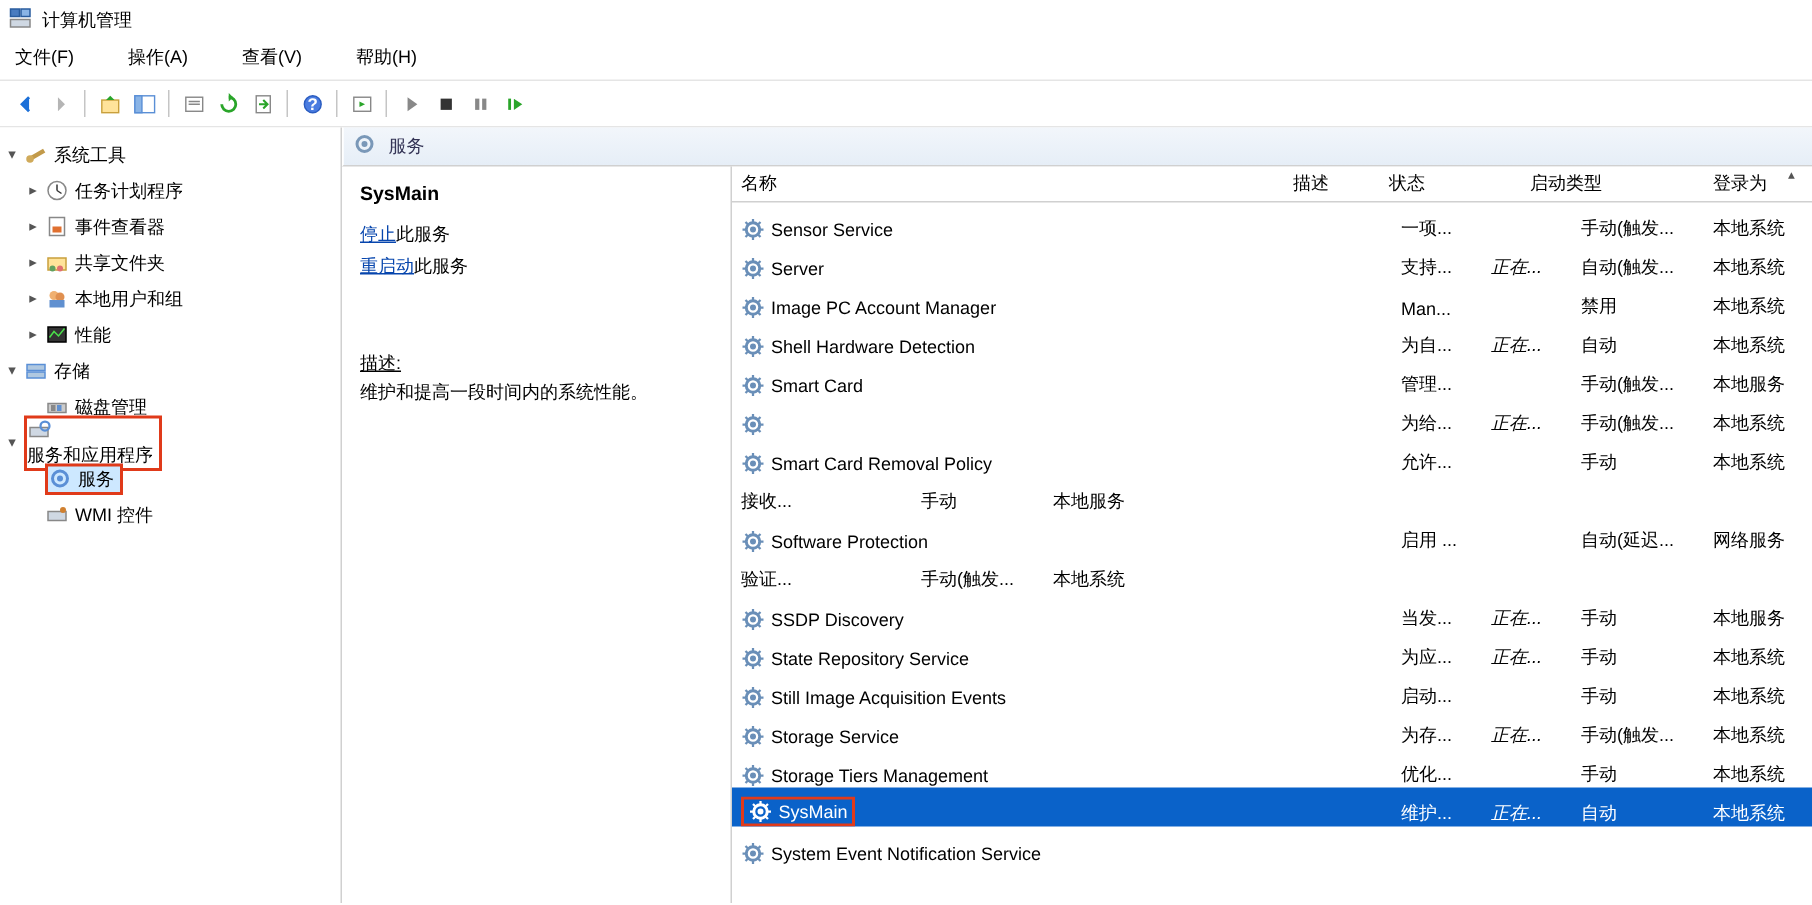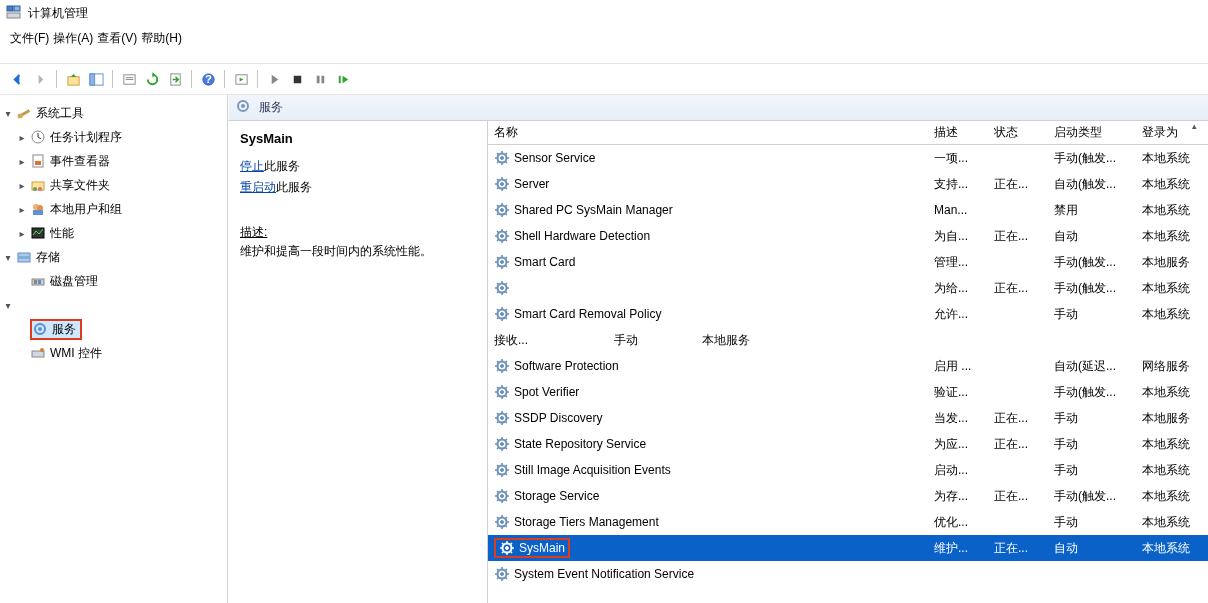--- a/index.html
+++ b/index.html
@@ -1,20 +1,20 @@
 <!DOCTYPE html>
 <html><head>
 <meta charset="utf-8">
 <style>
 * { margin: 0; padding: 0; box-sizing: border-box; font-family: "Microsoft YaHei", "Segoe UI", sans-serif; font-size: 12px; }
 body { width: 1208px; height: 603px; background: #fff; overflow: hidden; }
 
 .title-bar { display: flex; align-items: center; padding: 4px 6px; height: 26px; text-align: right; }
 .title-bar .icon-img { margin-right: 6px; }
-.menu-bar { display: flex; gap: 4px; padding: 4px 10px 16px 10px; border-bottom: 1px solid #e5e5e5; }
+.menu-bar { display: flex; gap: 36px; padding: 4px 10px 6px 10px; border-bottom: 1px solid #e5e5e5; }
 .menu-bar span { cursor: default; }
 
 .toolbar { display: flex; align-items: center; padding: 4px 6px; gap: 1px; border-bottom: 1px solid #e5e5e5; }
 .toolbar .sep { width: 1px; height: 18px; background: #c5c5c5; margin: 0 4px; }
 .tb-btn { width: 22px; height: 22px; display: flex; align-items: center; justify-content: center; border: 1px solid transparent; }
 .tb-btn svg, .tb-btn .glyph { width: 15px; height: 15px; }
 
 .main { display: flex; height: calc(603px - 26px - 28px - 32px); }
 .tree-pane { width: 228px; border-right: 1px solid #d0d0d0; background: #fff; padding-top: 6px; }
 .tree { list-style: none; }
@@ -27,39 +27,39 @@
 .tree .hlbox { border: 2px solid #e03a1a; padding: 0 4px 0 0; margin-right: 2px; }
 .tree .sel { background: #cde8ff; }
 
 .right-pane { flex: 1; display: flex; flex-direction: column; }
 .rp-header { height: 26px; border-left: 1px solid #fff; border-bottom: 1px solid #d0d0d0; background: linear-gradient(#f2f6fb,#e6eef7); display:flex; align-items:center; padding-left:6px; gap:8px; }
 
 .rp-body { flex:1; display:flex; border-top: 0; }
 .detail-pane { width: 260px; border-right: 1px solid #d0d0d0; padding: 10px 12px; }
 .detail-pane h2 { font-weight: bold; font-size: 13px; margin-bottom: 12px; }
 .action-link { color: #0645ad; text-decoration: underline; cursor: pointer; }
-.detail-pane .desc-label { margin-top: 28px; text-decoration: underline; }
+.detail-pane .desc-label { margin-top: 48px; text-decoration: underline; }
 .detail-pane .desc-text { margin-top: 2px; }
 
 .list-pane { flex:1; overflow: hidden; }
-.cols { display: flex; border-bottom: 1px solid #d0d0d0; height: 24px; align-items:center; background: #fff; }
+.cols { display: flex; border-bottom: 1px solid #d0d0d0; height: 24px; align-items:center; background: #fff; gap: 34px; }
 .col { padding-left: 6px; color:#000; }
 .col.name { flex:1; }
-.col.desc { width: 60px; }
+.col.desc { width: 60px; text-align: right; }
 .col.status { width: 60px; }
 .col.start { width: 88px; }
 .col.logon { width: 72px; }
 .sort-ind { position:absolute; left: 704px; top:0; font-size:9px; color:#555; }
 .cols-wrap { position:relative; }
 
-.svc-row { display:flex; align-items:center; height:26px; }
+.svc-row { display:flex; align-items:flex-end; height:26px; }
 .svc-row .cell { padding-left:6px; overflow:hidden; text-overflow:ellipsis; white-space:nowrap; }
 .svc-row .cell.name { flex:1; display:flex; align-items:center; gap:4px; }
 .svc-row .cell.desc { width:60px; }
-.svc-row .cell.status { width:60px; }
+.svc-row .cell.status { width:60px;font-style:italic; }
 .svc-row .cell.start { width:88px; }
 .svc-row .cell.logon { width:72px; }
 .svc-row.selected { background:#0a62c9; color:#fff; }
 .svc-row.selected .gear-col { fill:#fff; stroke:#fff; }
 
 .hl-name { border:2px solid #e03a1a; padding: 0 3px; display:inline-flex; align-items:center; gap:4px; }
 
 .gear-svg { width:16px; height:16px; }
 </style>
 </head>
@@ -271,20 +271,26 @@
                 <rect x="4" y="7" width="3" height="4" fill="#888"></rect>
                 <rect x="8" y="7" width="3" height="4" fill="#6090d0"></rect>
               </svg>
             </span>
             <span>磁盘管理</span>
           </div>
         </li>
       <li>
           <div class="row">
             <span class="chevron">▾</span>
+            <span class="hlbox"><span class="ticon">
+                <svg width="16" height="16">
+                  <rect x="2" y="6" width="12" height="6" fill="#cfd8e3" stroke="#888"></rect>
+                  <circle cx="12" cy="5" r="3" fill="none" stroke="#5a8fd6" stroke-width="1.5"></circle>
+                </svg>
+              </span><span>服务和应用程序</span></span>
           </div>
         </li>
       <li>
           <div class="row">
             <span class="spacer2"></span>
             <span class="hlbox sel" style="display:inline-flex;align-items:center;">
               <span class="ticon">
                 <svg width="16" height="16">
                   <circle cx="8" cy="8" r="5" fill="none" stroke="#5a8fd6" stroke-width="2"></circle>
                   <circle cx="8" cy="8" r="2" fill="#5a8fd6"></circle>
@@ -376,21 +382,21 @@
             </div>
             <div class="svc-row">
               <div class="cell name">
                 <svg class="gear-svg" viewBox="0 0 16 16">
                   <g class="gear-col" fill="#6a8fb8" stroke="#6a8fb8">
                     <circle cx="8" cy="8" r="4.5" fill="none" stroke-width="2"></circle>
                     <circle cx="8" cy="8" r="1.5"></circle>
                     <path d="M8 1 L8 3 M8 13 L8 15 M1 8 L3 8 M13 8 L15 8 M3 3 L4.5 4.5 M11.5 11.5 L13 13 M3 13 L4.5 11.5 M11.5 4.5 L13 3" stroke-width="1.5"></path>
                   </g>
                 </svg>
-                <span>Shared PC SysMain Manager</span>
+                <span>Image PC Account Manager</span>
               </div>
               <div class="cell desc">Man...</div>
               <div class="cell status"></div>
               <div class="cell start">禁用</div>
               <div class="cell logon">本地系统</div>
             </div>
             <div class="svc-row">
               <div class="cell name">
                 <svg class="gear-svg" viewBox="0 0 16 16">
                   <g class="gear-col" fill="#6a8fb8" stroke="#6a8fb8">
@@ -469,30 +475,20 @@
                   </g>
                 </svg>
                 <span>Software Protection</span>
               </div>
               <div class="cell desc">启用 ...</div>
               <div class="cell status"></div>
               <div class="cell start">自动(延迟...</div>
               <div class="cell logon">网络服务</div>
             </div>
             <div class="svc-row">
-              <div class="cell name">
-                <svg class="gear-svg" viewBox="0 0 16 16">
-                  <g class="gear-col" fill="#6a8fb8" stroke="#6a8fb8">
-                    <circle cx="8" cy="8" r="4.5" fill="none" stroke-width="2"></circle>
-                    <circle cx="8" cy="8" r="1.5"></circle>
-                    <path d="M8 1 L8 3 M8 13 L8 15 M1 8 L3 8 M13 8 L15 8 M3 3 L4.5 4.5 M11.5 11.5 L13 13 M3 13 L4.5 11.5 M11.5 4.5 L13 3" stroke-width="1.5"></path>
-                  </g>
-                </svg>
-                <span>Spot Verifier</span>
-              </div>
               <div class="cell desc">验证...</div>
               <div class="cell status"></div>
               <div class="cell start">手动(触发...</div>
               <div class="cell logon">本地系统</div>
             </div>
             <div class="svc-row">
               <div class="cell name">
                 <svg class="gear-svg" viewBox="0 0 16 16">
                   <g class="gear-col" fill="#6a8fb8" stroke="#6a8fb8">
                     <circle cx="8" cy="8" r="4.5" fill="none" stroke-width="2"></circle>

